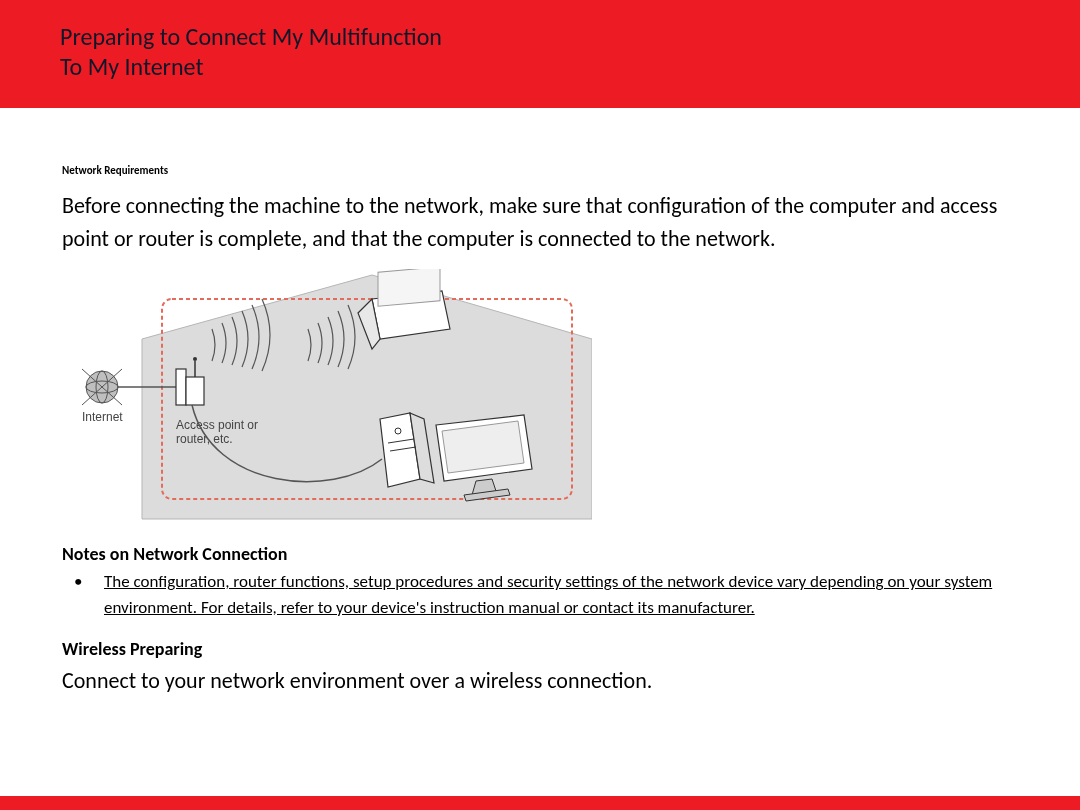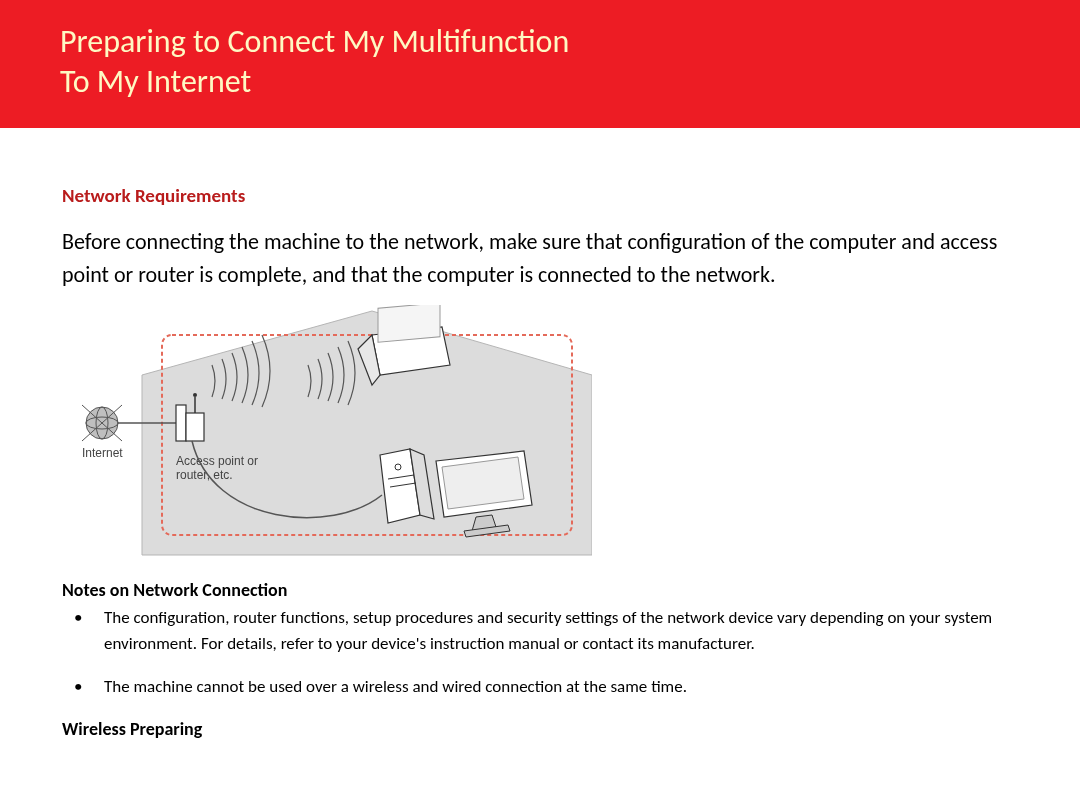--- a/index.html
+++ b/index.html
@@ -9,38 +9,38 @@
     background: #ed1c24;
     font-family: Calibri, "Segoe UI", Arial, sans-serif;
     color: #000;
     overflow: hidden;
     position: relative;
   }
   .header {
     padding: 22px 60px 26px 60px;
   }
   .header h1 {
-    color: #fef9c3;
+    color: #0f172a;
     font-weight: 400;
-    font-size: 32px;
+    font-size: 24px;
     line-height: 1.25;
   }
   .page {
     background: #fff;
     margin: 0;
     width: 100%;
     height: 688px;
     padding: 56px 62px 0 62px;
     position: relative;
   }
   .section-title {
-    color: #b91c1c;
+    color: #000000;
     font-weight: 700;
-    font-size: 19px;
-    margin-bottom: 18px;
+    font-size: 11px;
+    margin-bottom: 12px;
   }
   .body-text {
     font-size: 22px;
     line-height: 1.5;
     margin-bottom: 14px;
   }
   .diagram {
     width: 520px;
     height: 256px;
     margin: 10px 0 18px 10px;
@@ -48,20 +48,21 @@
   }
   .subhead {
     font-weight: 700;
     font-size: 18px;
     margin: 6px 0 4px 0;
   }
   ul.notes {
     list-style: none;
     padding: 0;
     margin: 0 0 10px 0;
+    text-decoration: underline;
   }
   ul.notes li {
     font-size: 17px;
     line-height: 1.5;
     padding-left: 42px;
     position: relative;
     margin-bottom: 18px;
   }
   ul.notes li::before {
     content: "•";
@@ -165,20 +166,20 @@
         <path d="M370 162 L446 152 L452 194 L376 204 Z" fill="#eee" stroke="#999"></path>
         <path d="M404 212 L420 210 L424 222 L400 226 Z" fill="#ccc" stroke="#333"></path>
         <path d="M392 226 L436 220 L438 226 L394 232 Z" fill="#ccc" stroke="#333"></path>
       </g>
     </svg>
   </div>
 
   <div class="subhead">Notes on Network Connection</div>
   <ul class="notes">
     <li>The configuration, router functions, setup procedures and security settings of the network device vary depending on your system environment. For details, refer to your device's instruction manual or contact its manufacturer.</li>
-    <li>The machine cannot be used over a wireless and wired connection at the same time.</li>
   </ul>
 
   <div class="subhead">Wireless Preparing</div>
+  <div class="body-text">Connect to your network environment over a wireless connection.</div>
 
 </div>
 
 <div class="page-number">4</div>
 
 </body></html>

